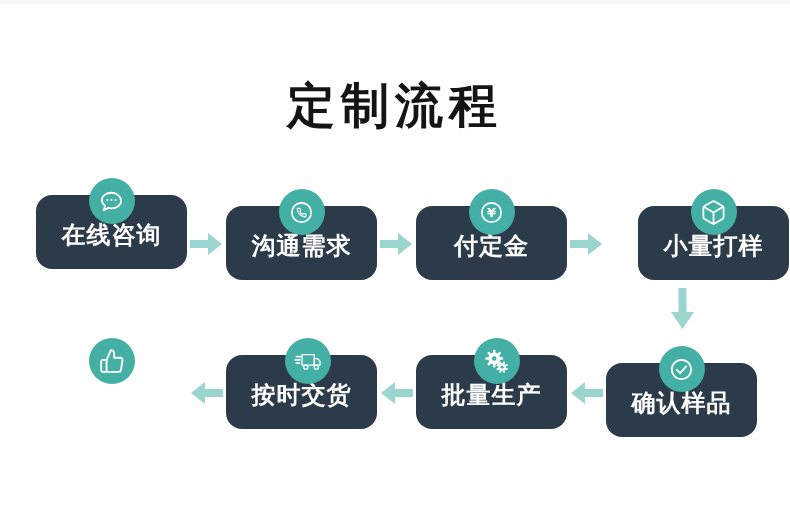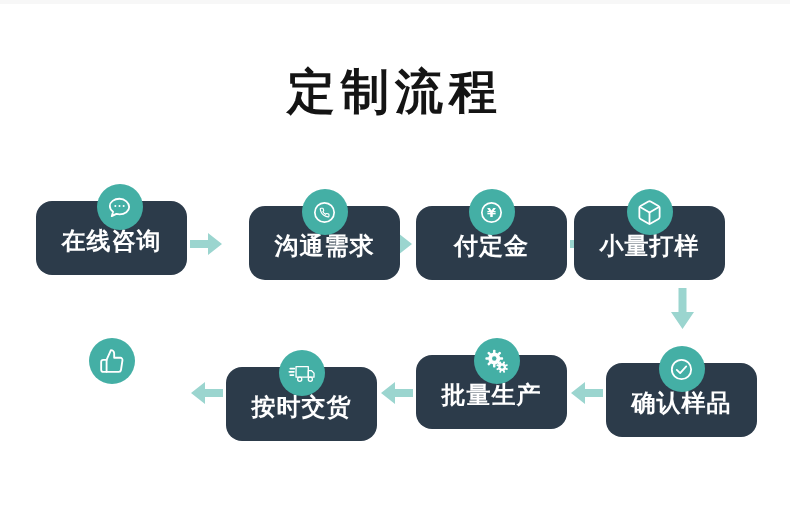--- a/index.html
+++ b/index.html
@@ -5,21 +5,21 @@
   html,body{margin:0;padding:0;}
   body{
     width:790px;height:522px;position:relative;background:#ffffff;
     font-family:"Liberation Sans","DejaVu Sans",sans-serif;
     overflow:hidden;
   }
   .top-hairline{
     position:absolute;left:0;top:0;width:790px;height:4px;background:#f7f7f7;
   }
   .page-title{
-    position:absolute;left:0;top:60px;width:790px;text-align:center;
+    position:absolute;left:0;top:74px;width:790px;text-align:center;
     font-size:48px;font-weight:700;color:#141414;letter-spacing:6px;
     margin:0;
   }
   .step{position:absolute;width:151px;height:92px;}
   .step .badge{
     position:absolute;left:50%;top:0;transform:translateX(-50%);
     width:46px;height:46px;border-radius:50%;
     background:#44afa5;z-index:2;
     display:flex;align-items:center;justify-content:center;
   }
@@ -35,35 +35,35 @@
   .arrow{position:absolute;}
   .badge svg{display:block;}
 </style>
 </head>
 <body>
 
 <div class="top-hairline"></div>
 
 <h1 class="page-title">定制流程</h1>
 
-<div class="step" style="left:36px;top:184px;padding-left:16px;">
+<div class="step" style="left:36px;top:178px;">
   <div class="badge">
     <svg width="27" height="27" viewBox="0 0 24 24" fill="none" stroke="#ffffff" stroke-width="1.6" stroke-linecap="round" stroke-linejoin="round">
       <path d="M12 4.2c-4.8 0-8.6 2.9-8.6 6.5 0 2 1.1 3.8 2.9 5l-1.2 4 4.1-2c.9.2 1.8.4 2.8.4 4.8 0 8.6-2.9 8.6-6.5S16.8 4.2 12 4.2z"></path>
       <circle cx="8.3" cy="10.6" r="0.9" fill="#ffffff" stroke="none"></circle>
       <circle cx="12" cy="10.6" r="0.9" fill="#ffffff" stroke="none"></circle>
       <circle cx="15.7" cy="10.6" r="0.9" fill="#ffffff" stroke="none"></circle>
     </svg>
   </div>
   <div class="box">
     <span class="label">在线咨询</span>
   </div>
 </div>
 
-<div class="step" style="left:226px;top:189px;margin-left:23px;">
+<div class="step" style="left:226px;top:189px;">
   <div class="badge">
     <svg width="27" height="27" viewBox="0 0 24 24" fill="none" stroke="#ffffff" stroke-width="1.5" stroke-linecap="round" stroke-linejoin="round">
       <circle cx="12" cy="12" r="8.6"></circle>
       <g transform="translate(7.4,7.4) scale(0.39)">
         <path d="M22 16.92v3a2 2 0 0 1-2.18 2 19.79 19.79 0 0 1-8.63-3.07 19.5 19.5 0 0 1-6-6A19.79 19.79 0 0 1 2.12 4.18 2 2 0 0 1 4.11 2h3a2 2 0 0 1 2 1.72c.13.96.36 1.9.7 2.81a2 2 0 0 1-.45 2.11L8.09 9.91a16 16 0 0 0 6 6l1.27-1.27a2 2 0 0 1 2.11-.45c.91.34 1.85.57 2.81.7A2 2 0 0 1 22 16.92z" stroke-width="2.6"></path>
       </g>
     </svg>
   </div>
   <div class="box">
     <span class="label">沟通需求</span>
@@ -75,21 +75,21 @@
     <svg width="27" height="27" viewBox="0 0 24 24" fill="none" stroke="#ffffff" stroke-width="1.5">
       <circle cx="12" cy="12" r="8.6"></circle>
       <text x="12" y="16" text-anchor="middle" font-size="11.5" font-weight="bold" fill="#ffffff" stroke="none" font-family="DejaVu Sans, sans-serif">¥</text>
     </svg>
   </div>
   <div class="box">
     <span class="label">付定金</span>
   </div>
 </div>
 
-<div class="step" style="left:574px;top:189px;">
+<div class="step" style="left:638px;top:189px;">
   <div class="badge">
     <svg width="27" height="27" viewBox="0 0 24 24" fill="none" stroke="#ffffff" stroke-width="1.6" stroke-linecap="round" stroke-linejoin="round">
       <path d="M21 16V8a2 2 0 0 0-1-1.73l-7-4a2 2 0 0 0-2 0l-7 4A2 2 0 0 0 3 8v8a2 2 0 0 0 1 1.73l7 4a2 2 0 0 0 2 0l7-4A2 2 0 0 0 21 16z"></path>
       <polyline points="3.27 6.96 12 12.01 20.73 6.96"></polyline>
       <line x1="12" y1="22.08" x2="12" y2="12"></line>
     </svg>
   </div>
   <div class="box">
     <span class="label">小量打样</span>
   </div>
@@ -138,21 +138,21 @@
         <circle cx="0" cy="0" r="3.4"></circle>
         <circle cx="0" cy="0" r="1.3" fill="#44afa5"></circle>
       </g>
     </svg>
   </div>
   <div class="box">
     <span class="label">批量生产</span>
   </div>
 </div>
 
-<div class="step" style="left:226px;top:350px;">
+<div class="step" style="left:226px;top:338px;padding-left:12px;">
   <div class="badge">
     <svg width="28" height="28" viewBox="0 0 24 24" fill="none" stroke="#ffffff" stroke-width="1.6" stroke-linecap="round" stroke-linejoin="round">
       <line x1="2" y1="8.2" x2="5.4" y2="8.2"></line>
       <line x1="1.2" y1="11" x2="5" y2="11"></line>
       <line x1="2" y1="13.8" x2="4.6" y2="13.8"></line>
       <g transform="translate(6.2,4.4) scale(0.70)">
         <path d="M1 3h15v13H1z"></path>
         <path d="M16 8h4l3 3v5h-7V8z"></path>
         <circle cx="5.5" cy="18.5" r="2.5"></circle>
         <circle cx="18.5" cy="18.5" r="2.5"></circle>

